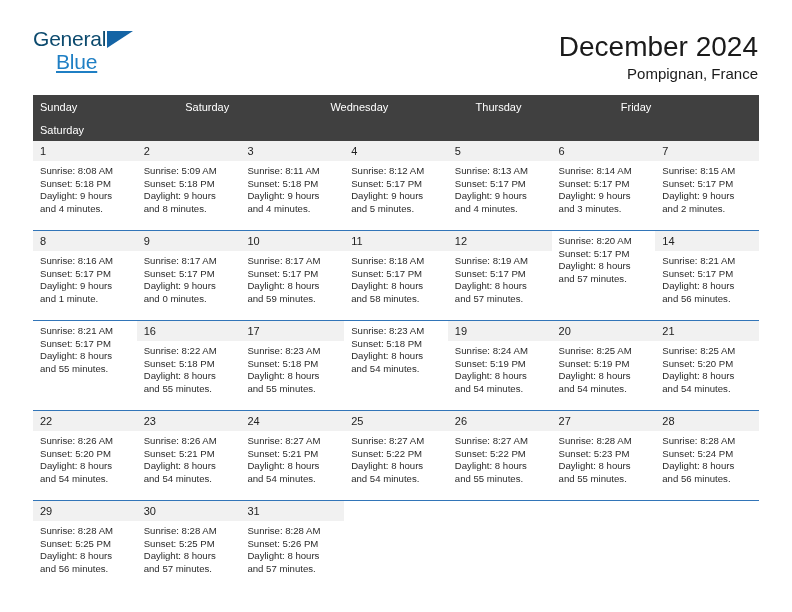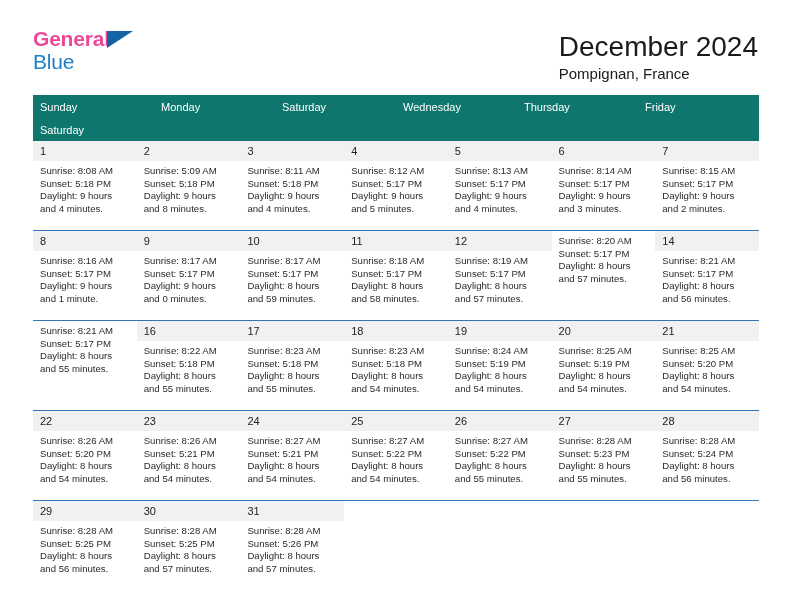--- a/index.html
+++ b/index.html
@@ -31,45 +31,47 @@
     box-sizing: border-box;
   }
   .brand {
     position: relative;
     width: 110px;
     height: 50px;
     flex: none;
   }
   .brand-general {
     font-size: 21px;
-    color: #ec4899;
+    color: #0c4a6e;
     letter-spacing: -0.2px;
     line-height: 22px;
     display: block;
-    font-weight: bold;
   }
   .brand-blue {
     font-size: 21px;
     color: #1f7fc4;
     letter-spacing: -0.2px;
     line-height: 22px;
     display: block;
+    margin-left: 23px;
     margin-top: 1px;
+    text-decoration: underline;
   }
   .brand-flag {
     position: absolute;
     left: 74px;
     top: 3px;
     width: 0;
     height: 0;
     border-left: 26px solid #1464a5;
     border-bottom: 17px solid transparent;
   }
 
   .title-block {
+    text-align: right;
     padding-top: 2px;
   }
   .cal-title {
     font-size: 28px;
     font-weight: normal;
     color: #1a1a1a;
     line-height: 34px;
     letter-spacing: 0px;
   }
   .cal-subtitle {
@@ -81,22 +83,22 @@
   }
 
   
   .calendar {
     margin: 11px 33px 0 33px;
     width: 726px;
     box-sizing: border-box;
   }
   .weekday-row {
     display: grid;
-    grid-template-columns: repeat(6, 1fr);
-    background: #0f766e;
+    grid-template-columns: repeat(5, 1fr);
+    background: #404040;
   }
   .weekday {
     color: #ffffff;
     font-size: 11px;
     line-height: 12px;
     padding: 6px 0 6px 7px;
     box-sizing: border-box;
     height: 23px;
   }
 
@@ -158,21 +160,20 @@
     <div class="title-block">
       <div class="cal-title">December 2024</div>
       <div class="cal-subtitle">Pompignan, France</div>
     </div>
 
   </div>
 
   <div class="calendar">
     <div class="weekday-row">
         <div class="weekday">Sunday</div>
-        <div class="weekday">Monday</div>
         <div class="weekday">Saturday</div>
         <div class="weekday">Wednesday</div>
         <div class="weekday">Thursday</div>
         <div class="weekday">Friday</div>
         <div class="weekday">Saturday</div>
       </div>
     <div class="weeks">
         <div class="week-row first">
           <div class="day-cell">
             <div class="day-number">1</div>
@@ -323,21 +324,20 @@
           <div class="day-cell">
             <div class="day-number">17</div>
             <div class="day-body">
               <div class="day-line">Sunrise: 8:23 AM</div>
               <div class="day-line">Sunset: 5:18 PM</div>
               <div class="day-line">Daylight: 8 hours</div>
               <div class="day-line">and 55 minutes.</div>
             </div>
           </div>
           <div class="day-cell">
-            <div class="day-number">18</div>
             <div class="day-body">
               <div class="day-line">Sunrise: 8:23 AM</div>
               <div class="day-line">Sunset: 5:18 PM</div>
               <div class="day-line">Daylight: 8 hours</div>
               <div class="day-line">and 54 minutes.</div>
             </div>
           </div>
           <div class="day-cell">
             <div class="day-number">19</div>
             <div class="day-body">

